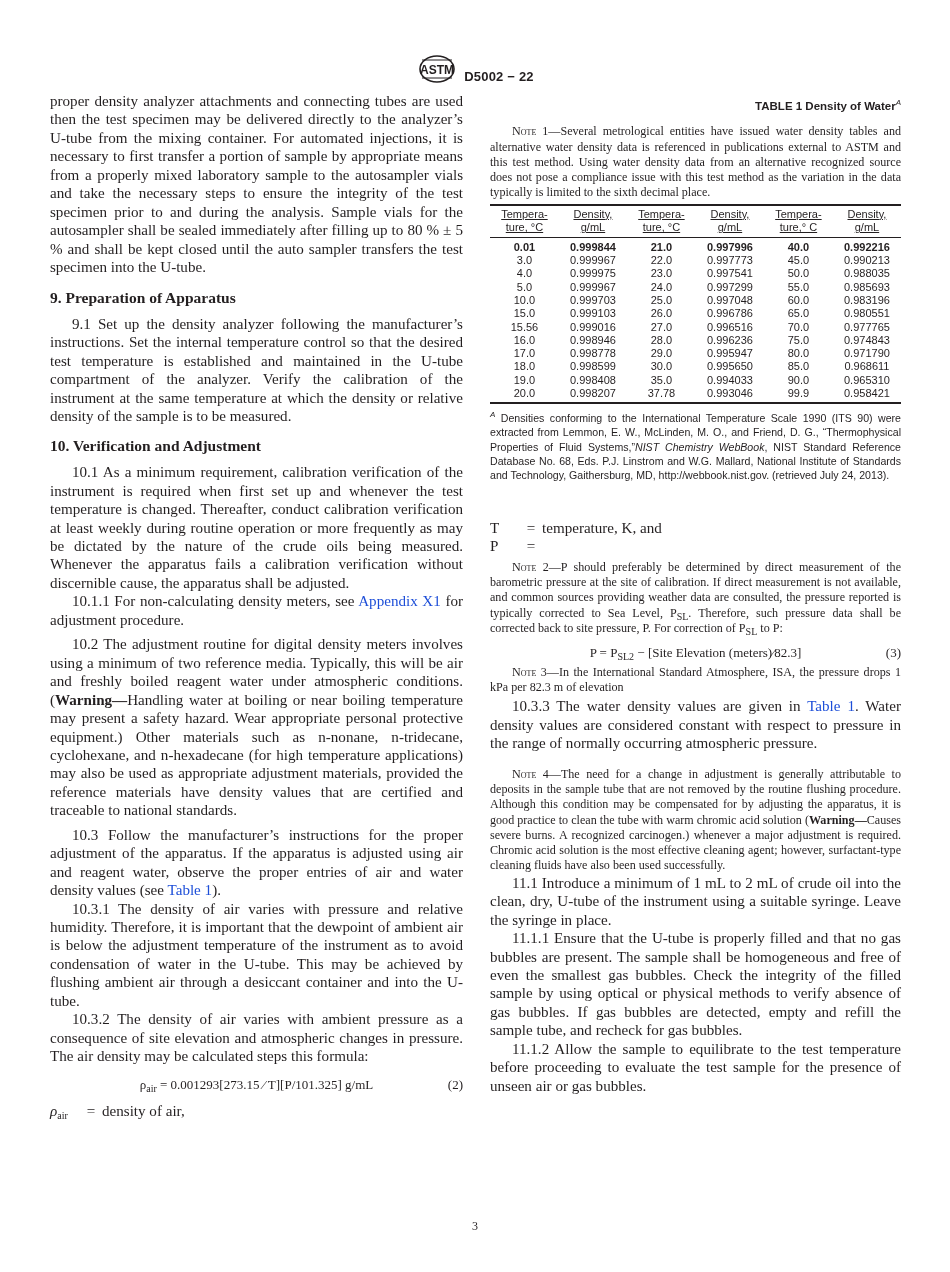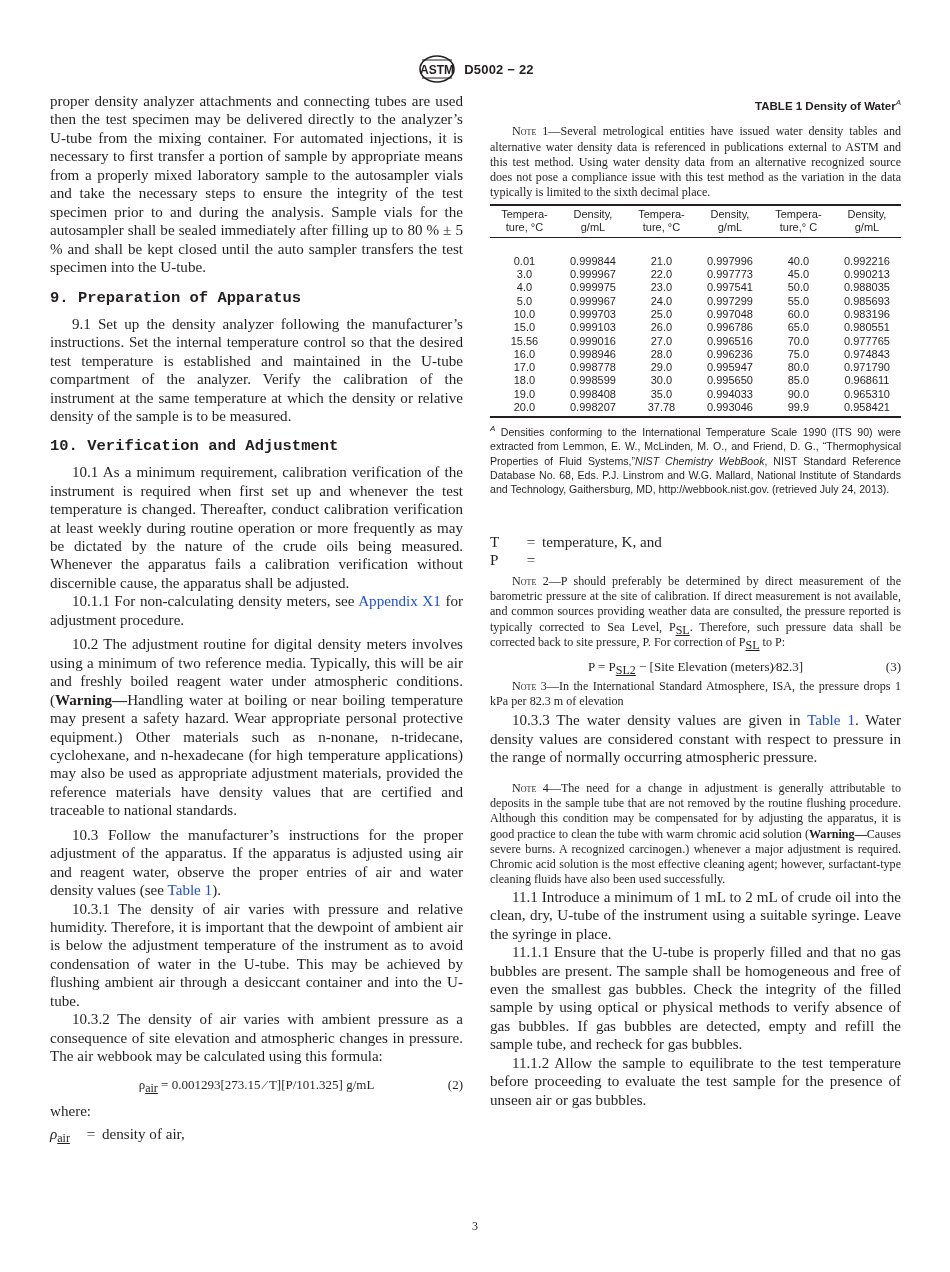--- a/index.html
+++ b/index.html
@@ -1,53 +1,53 @@
 <!DOCTYPE html>
 <html><head>
 <meta charset="utf-8">
 <style>
   html, body { margin: 0; padding: 0; background: #ffffff; }
   body { width: 950px; height: 1272px; position: relative; overflow: hidden; color: #231f20; }
 
   .header { position: absolute; top: 54px; left: 0; width: 950px; text-align: center; }
-  .header-inner { display: inline-flex; align-items: center; gap: 6px; }
+  .header-inner { display: inline-flex; align-items: flex-end; gap: 6px; }
   .logo { width: 42px; height: 30px; display: inline-block; }
   .doc-id { font-family: "Liberation Sans", sans-serif; font-weight: bold; font-size: 13px; letter-spacing: 0.2px; }
 
   .col { position: absolute; top: 92px; width: 413px; font-family: "Liberation Serif", serif; font-size: 15.1px; line-height: 18.45px; text-align: justify; }
   .col-left { left: 50px; }
   .col-right { left: 490px; width: 411px; }
 
   p { margin: 0; }
   .ind { text-indent: 22px; }
-  .sec-head { font-weight: bold; font-size: 15.5px; margin: 11px 0 8px 0; font-family: Liberation Mono, monospace; }
+  .sec-head { font-weight: bold; font-size: 15.5px; margin: 11px 0 8px 0; }
   .gap { margin-top: 6px; }
   .link { color: #1d4ed8; }
   b { font-weight: bold; }
 
   .equation { display: flex; justify-content: flex-start; align-items: baseline; font-size: 13px; margin: 10px 0 8px 0; }
   .equation .eq-body { flex: 1; text-align: center; padding-left: 30px; }
   .eq-num { width: 30px; text-align: right; }
-  sub { font-size: 12px; vertical-align: -3px; line-height: 0; text-decoration: underline; }
+  sub { font-size: 10px; vertical-align: -3px; line-height: 0; }
 
   .defn { display: flex; align-items: flex-start; font-size: 15.1px; line-height: 18.45px; }
   .defn .sym { width: 30px; flex: none; }
   .defn .eq { width: 22px; flex: none; text-align: center; }
   .defn .def { flex: 1; text-align: justify; }
 
   .table-title { font-family: "Liberation Sans", sans-serif; font-weight: bold; font-size: 11.5px; text-align: right; margin: 2px 0 9px 0; }
   .table-title sup { font-style: italic; font-weight: normal; font-size: 8px; }
   .note { font-size: 12.1px; line-height: 15.3px; text-align: justify; }
   .note-label { font-variant: small-caps; }
 
   table.data { width: 100%; border-collapse: collapse; font-family: "Liberation Sans", sans-serif; font-size: 11px; margin-top: 3px; }
   table.data thead tr { border-top: 2px solid #231f20; border-bottom: 1px solid #231f20; }
-  table.data th { font-weight: normal; text-align: center; line-height: 13.5px; padding: 2px 0 2px 0; }
+  table.data th { font-weight: normal; text-align: center; line-height: 13.5px; padding: 2px 0 2px 0; text-decoration: underline; }
   table.data td { text-align: center; line-height: 13.3px; padding: 0; }
-  table.data tbody tr:first-child td { padding-top: 17px; }
+  table.data tbody tr:first-child td { padding-top: 3px; font-weight: bold; }
   table.data tbody tr:last-child td { padding-bottom: 2px; margin-top: 36px; }
   table.data tbody { border-bottom: 2px solid #231f20; }
   .footnote { font-family: "Liberation Sans", sans-serif; font-size: 10.6px; line-height: 14.4px; text-align: justify; margin-top: 4px; }
   .footnote sup { font-style: italic; font-size: 8px; }
 
   .page-num { position: absolute; top: 1219px; left: 0; width: 950px; text-align: center; font-family: "Liberation Serif", serif; font-size: 12px; }
 </style>
 </head>
 <body>
 
@@ -72,28 +72,27 @@
   <p class="ind">9.1  Set up the density analyzer following the manufacturer’s instructions. Set the internal temperature control so that the desired test temperature is established and maintained in the U-tube compartment of the analyzer. Verify the calibration of the instrument at the same temperature at which the density or relative density of the sample is to be measured.</p>
 
   <p class="sec-head">10.  Verification and Adjustment</p>
   <p class="ind">10.1  As a minimum requirement, calibration verification of the instrument is required when first set up and whenever the test temperature is changed. Thereafter, conduct calibration verification at least weekly during routine operation or more frequently as may be dictated by the nature of the crude oils being measured. Whenever the apparatus fails a calibration verification without discernible cause, the apparatus shall be adjusted.</p>
   <p class="ind"><span>10.1.1  For non-calculating density meters, see </span><span class="link">Appendix X1</span><span> for adjustment procedure.</span></p>
 
   <p class="ind gap"><span>10.2 The adjustment routine for digital density meters involves using a minimum of two reference media. Typically, this will be air and freshly boiled reagent water under atmospheric conditions. (</span><b>Warning—</b><span>Handling water at boiling or near boiling temperature may present a safety hazard. Wear appropriate personal protective equipment.) Other materials such as n-nonane, n-tridecane, cyclohexane, and n-hexadecane (for high temperature applications) may also be used as appropriate adjustment materials, provided the reference materials have density values that are certified and traceable to national standards.</span></p>
 
   <p class="ind gap"><span>10.3   Follow the manufacturer’s instructions for the proper adjustment of the apparatus. If the apparatus is adjusted using air and reagent water, observe the proper entries of air and water density values (see </span><span class="link">Table 1</span><span>).</span></p>
   <p class="ind">10.3.1  The density of air varies with pressure and relative humidity. Therefore, it is important that the dewpoint of ambient air is below the adjustment temperature of the instrument as to avoid condensation of water in the U-tube. This may be achieved by flushing ambient air through a desiccant container and into the U-tube.</p>
-  <p class="ind">10.3.2  The density of air varies with ambient pressure as a consequence of site elevation and atmospheric changes in pressure. The air webbook may be calculated using this formula:</p>
+  <p class="ind">10.3.2  The density of air varies with ambient pressure as a consequence of site elevation and atmospheric changes in pressure. The air density may be calculated steps this formula:</p>
 
   <div class="equation">
     <span class="eq-body"><span>ρ</span><sub>air</sub><span> = 0.001293[273.15 ⁄ T][P/101.325] g/mL</span></span>
     <span class="eq-num">(2)</span>
   </div>
 
-  <p style="margin-bottom:4px">where:</p>
   <div class="defn">
     <span class="sym"><i>ρ</i><sub>air</sub></span>
     <span class="eq">=</span>
     <span class="def">density of air,</span>
   </div>
 </div>
 
 <div class="col col-right">
   <div class="table-title"><span>TABLE 1 Density of Water</span><sup>A</sup></div>
 

